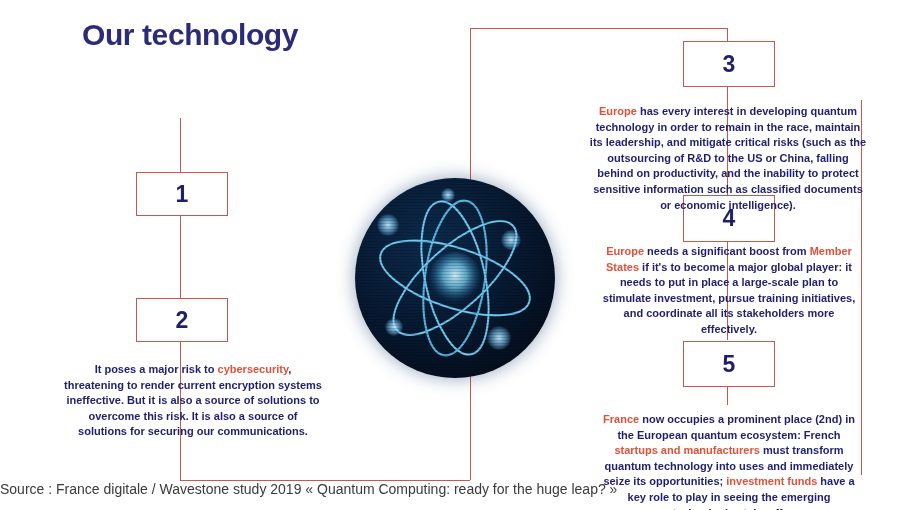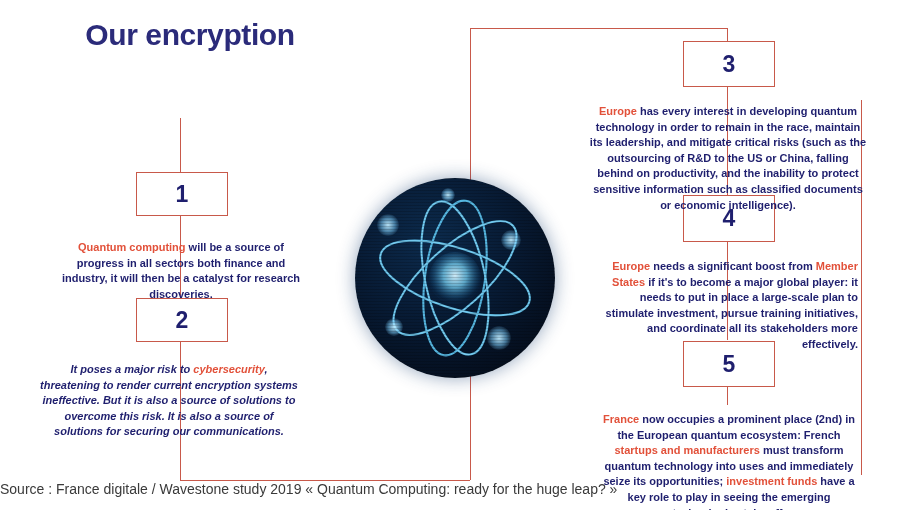--- a/index.html
+++ b/index.html
@@ -106,21 +106,21 @@
     color: #3a3a3a;
     font-size: 14px;
   }
 </style>
 </head>
 <body>
 
 <div id="page">
 
   <div id="title">
-    <span class="l1">Our encryption</span>
+    <span class="l1">Our technology</span>
   </div>
 
   <div class="line vline" style="left:180px; top:118px; height:55px;"></div>
   <div class="line vline" style="left:180px; top:213px; height:86px;"></div>
   <div class="line vline" style="left:180px; top:340px; height:140px;"></div>
   <div class="line hline" style="left:180px; top:480px; width:290px;"></div>
 
   <div class="line hline" style="left:180px; top:118px; width:0px;"></div>
 
   <div class="line vline" style="left:470px; top:28px; height:452px;"></div>
@@ -136,27 +136,26 @@
   <div class="numbox" style="left:136px; top:172px; width:90px; height:42px;">1</div>
 
   <div class="numbox" style="left:136px; top:298px; width:90px; height:42px;">2</div>
 
   <div class="numbox" style="left:683px; top:41px; width:90px; height:44px;">3</div>
 
   <div class="numbox" style="left:683px; top:195px; width:90px; height:45px;">4</div>
 
   <div class="numbox" style="left:683px; top:341px; width:90px; height:44px;">5</div>
 
-  <div class="txt" style="left:55px; top:240px; width:252px;"><span class="hl">Quantum computing</span><span> will be a source of progress in all sectors both finance and industry, it will then be a catalyst for research discoveries.</span></div>
 
-  <div class="txt" style="left:40px; top:362px; width:258px;font-style:italic;"><span>It poses a major risk to </span><span class="hl">cybersecurity</span><span>, threatening to render current encryption systems ineffective. But it is also a source of solutions to overcome this risk. It is also a source of solutions for securing our communications.</span></div>
+  <div class="txt" style="left:64px; top:362px; width:258px;"><span>It poses a major risk to </span><span class="hl">cybersecurity</span><span>, threatening to render current encryption systems ineffective. But it is also a source of solutions to overcome this risk. It is also a source of solutions for securing our communications.</span></div>
 
   <div class="txt" style="left:588px; top:104px; width:280px;"><span class="hl">Europe</span><span> has every interest in developing quantum technology in order to remain in the race, maintain its leadership, and mitigate critical risks (such as the outsourcing of R&amp;D to the US or China, falling behind on productivity, and the inability to protect sensitive information such as classified documents or economic intelligence).</span></div>
 
-  <div class="txt" style="left:600px; top:259px; width:258px;text-align:right;"><span class="hl">Europe</span><span> needs a significant boost from </span><span class="hl">Member States</span><span> if it's to become a major global player: it needs to put in place a large-scale plan to stimulate investment, pursue training initiatives, and coordinate all its stakeholders more effectively.</span></div>
+  <div class="txt" style="left:600px; top:244px; width:258px;"><span class="hl">Europe</span><span> needs a significant boost from </span><span class="hl">Member States</span><span> if it's to become a major global player: it needs to put in place a large-scale plan to stimulate investment, pursue training initiatives, and coordinate all its stakeholders more effectively.</span></div>
 
   <div class="txt" style="left:600px; top:412px; width:258px;"><span class="hl">France</span><span> now occupies a prominent place (2nd) in the European quantum ecosystem: French </span><span class="hl">startups and manufacturers</span><span> must transform quantum technology into uses and immediately seize its opportunities; </span><span class="hl">investment funds</span><span> have a key role to play in seeing the emerging technologies take off.</span></div>
 
   <div id="sphere-wrap">
     <div id="sphere">
       <svg width="200" height="200" viewBox="0 0 200 200">
         <defs>
           <radialGradient id="coreg" cx="50%" cy="45%" r="50%">
             <stop offset="0%" stop-color="#d9f4ff" stop-opacity="0.95"></stop>
             <stop offset="45%" stop-color="#79d3f5" stop-opacity="0.75"></stop>

